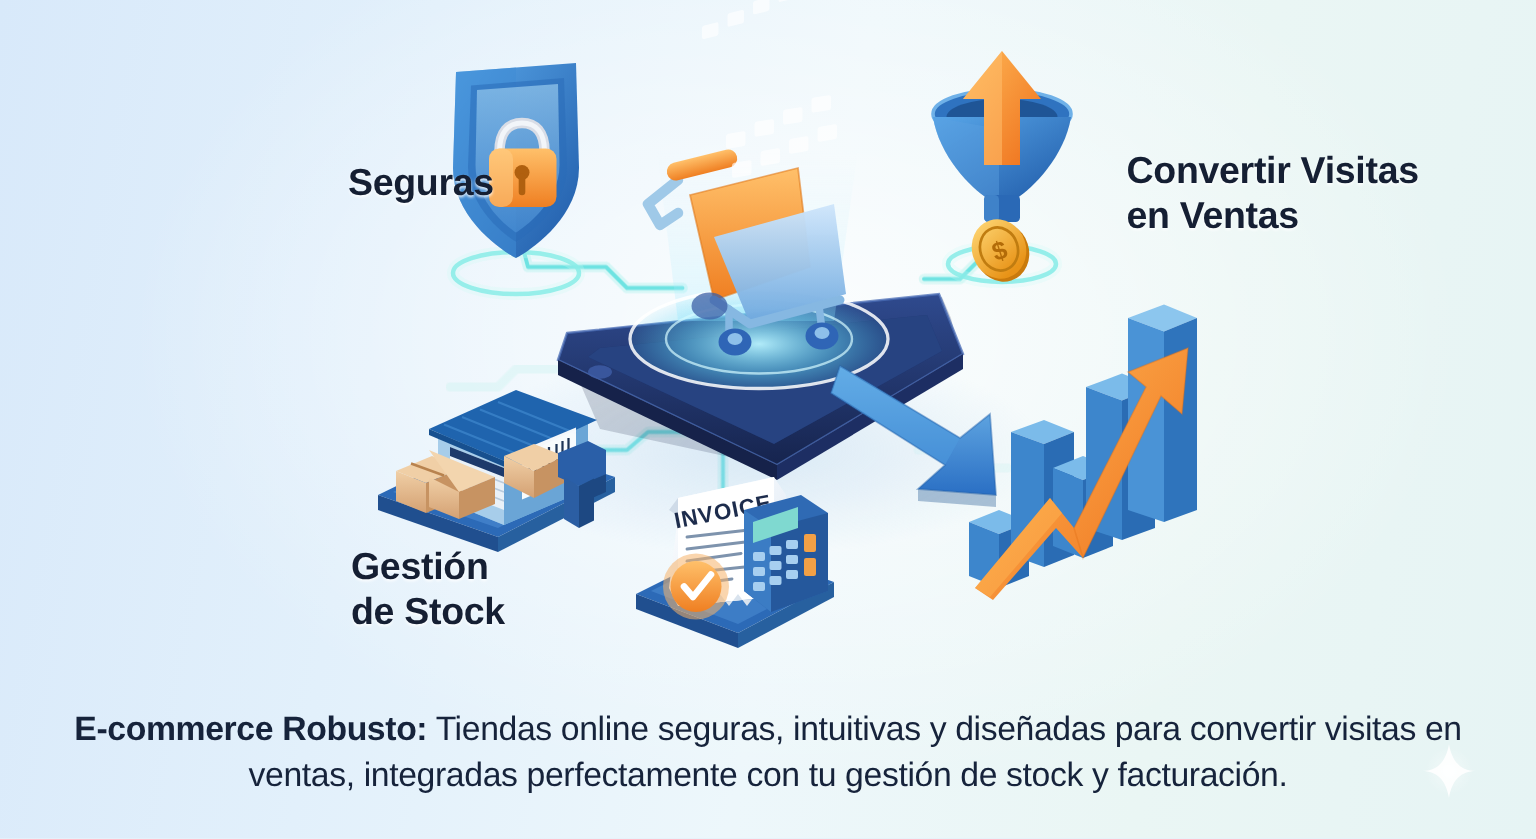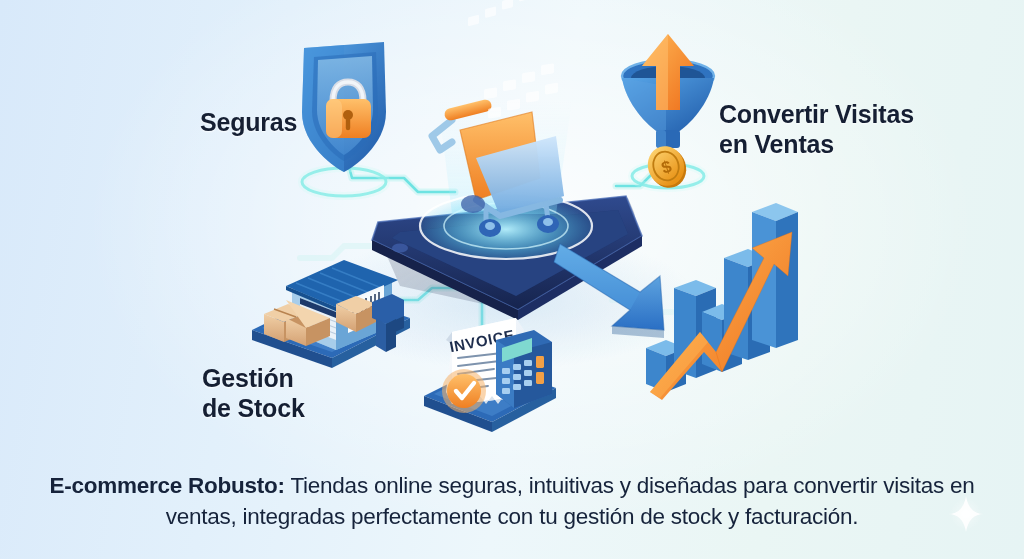--- a/index.html
+++ b/index.html
@@ -13,20 +13,21 @@
     position:relative;width:1024px;height:559px;overflow:hidden;
     background:
       radial-gradient(ellipse 620px 420px at 52% 40%, rgba(255,255,255,0.80) 0%, rgba(255,255,255,0.30) 45%, rgba(255,255,255,0) 72%),
       linear-gradient(100deg,#d8e9fa 0%, #e2f0fb 26%, #edf7fb 52%, #eaf6f4 76%, #e6f4f4 100%);
   }
   
   .label{
     position:absolute;color:#151f33;font-weight:700;
     letter-spacing:-0.2px;line-height:1.18;white-space:pre-line;
     text-shadow:0 1px 2px rgba(255,255,255,0.85);
+    margin-left:32px;
   }
   #label-seguras{left:200px;top:108px;font-size:25px;}
   #label-convertir{left:719px;top:100px;font-size:25px;}
   #label-stock{left:202px;top:364px;font-size:25px;}
   #label-facturacion{left:529px;top:420px;font-size:25px;}
   
   #caption{
     position:absolute;left:0;right:0;top:470px;text-align:center;
     color:#16233b;font-size:22.5px;line-height:1.38;font-weight:500;
     letter-spacing:-0.25px;padding:0 29px;box-sizing:border-box;

